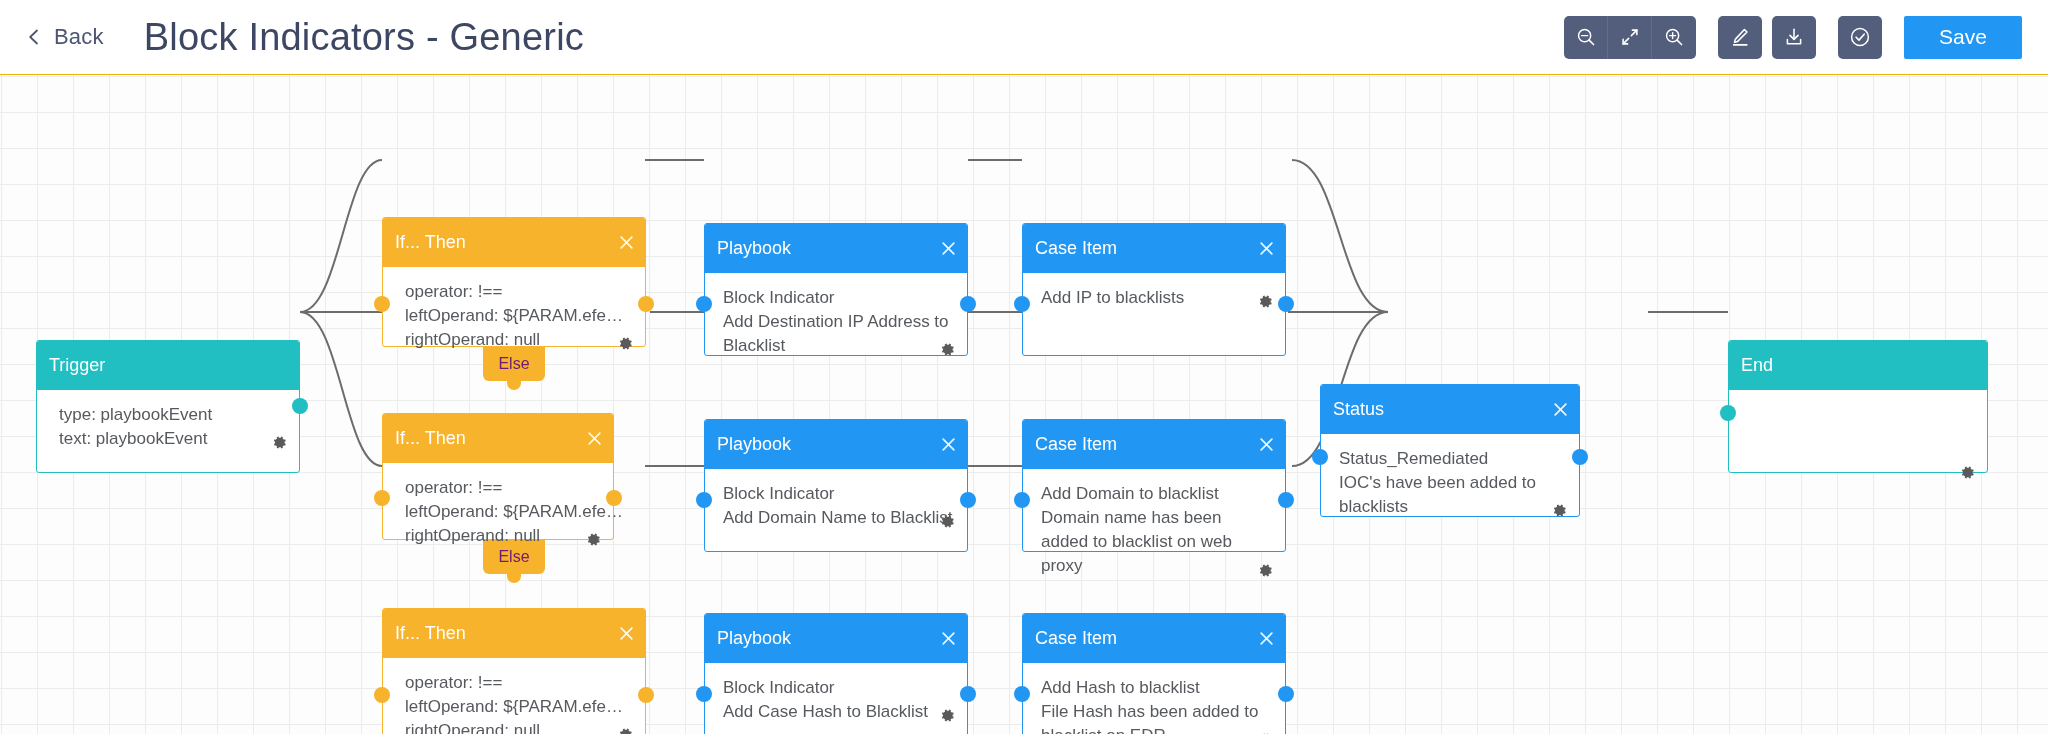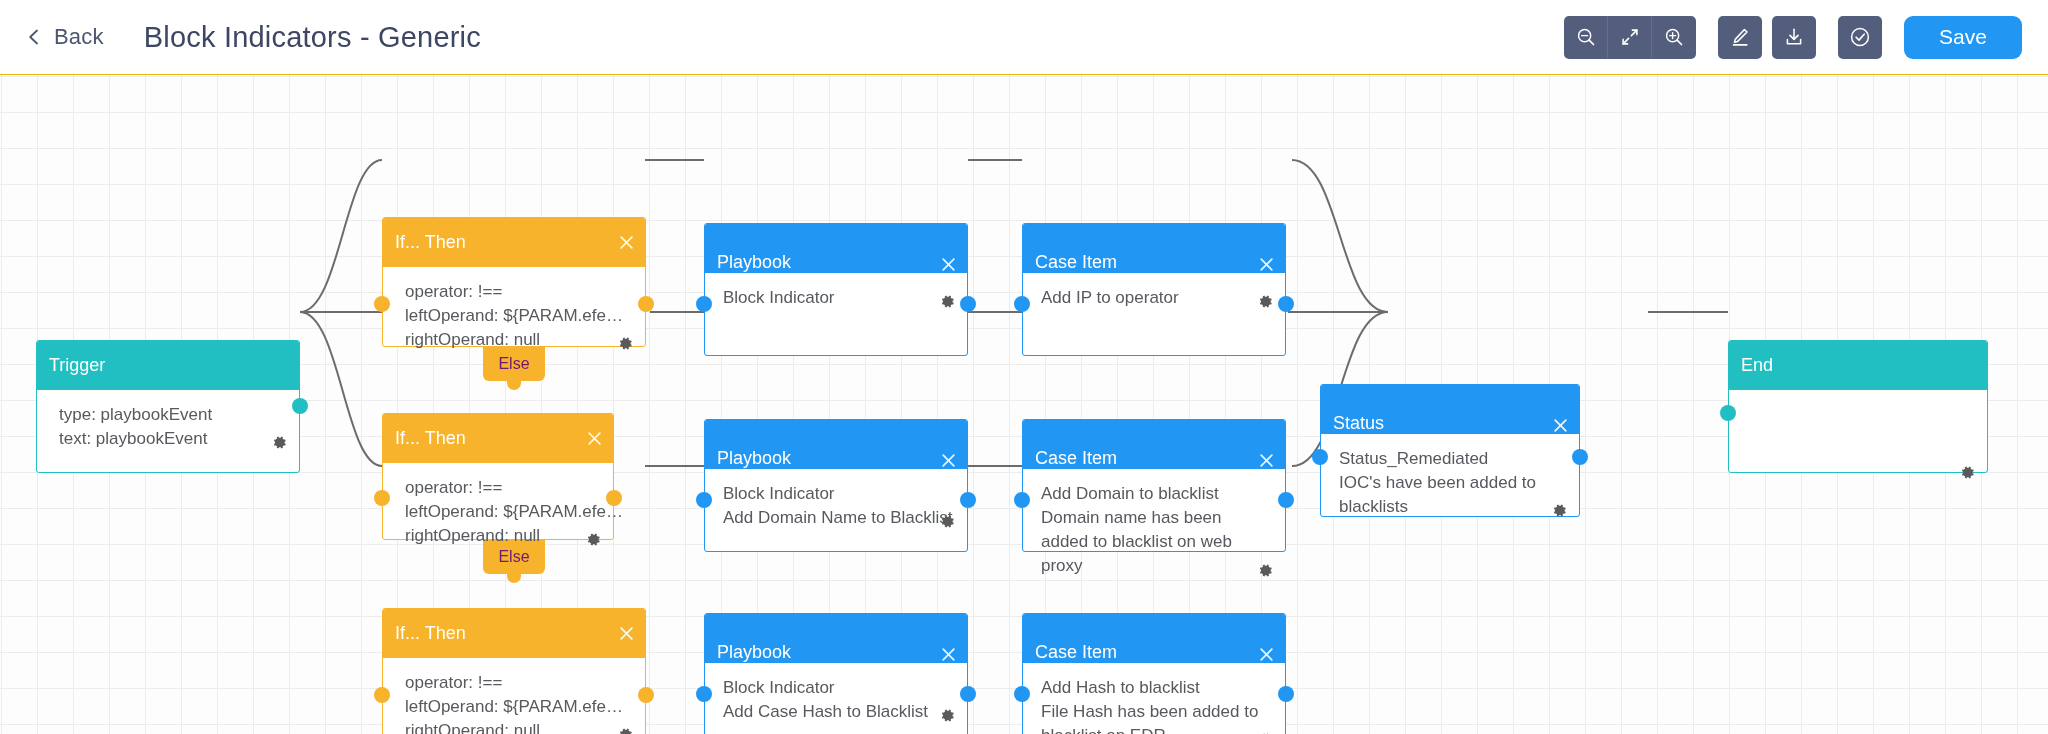--- a/index.html
+++ b/index.html
@@ -21,21 +21,21 @@
   }
   .back-btn {
     display: flex; align-items: center; gap: 12px;
     margin-left: 26px; cursor: pointer;
     color: #4c5670;
   }
   .back-chevron { width: 16px; height: 16px; display:block; }
   .back-label { font-size: 22px; color: #4c5670; letter-spacing: .2px; }
   .page-title {
     margin-left: 40px;
-    font-size: 29px; color: #3d4663; letter-spacing: .2px;
+    font-size: 38px; color: #3d4663; letter-spacing: .2px;
   }
   .toolbar {
     margin-left: auto; margin-right: 26px;
     display: flex; align-items: center; gap: 22px;
   }
   .btn-group { display: flex; }
   .tbtn {
     width: 44px; height: 43px;
     background: #535d7c;
     display: flex; align-items: center; justify-content: center;
@@ -45,21 +45,21 @@
   .btn-group .tbtn:last-child  { border-radius: 0 5px 5px 0; }
   .btn-group.triple .tbtn { border-right: 1px solid #646d8a; }
   .btn-group.triple .tbtn:last-child { border-right: none; }
   .btn-group.pair { gap: 10px; }
   .btn-group.pair .tbtn { border-radius: 5px; }
   .tbtn.solo { border-radius: 5px; }
   .tbtn svg { display: block; }
   .save-btn {
     height: 43px; min-width: 118px; padding: 0 26px;
     background: #2196f3; color: #ffffff;
-    border: none; border-radius: 9px;
+    border: none; border-radius: 2px;
     font-size: 21px; font-family: "Liberation Sans", sans-serif;
     cursor: pointer;
   }
 
   
   .canvas {
     position: absolute; left: 0; top: 75px;
     width: 2048px; height: 659px;
     background-color: #fdfdfd;
     background-image:
@@ -100,21 +100,21 @@
   .node-body .wrap { white-space: normal; }
   .gear {
     position: absolute; right: 11px; bottom: 8px;
     width: 17px; height: 17px; cursor: pointer;
   }
 
   
   .node.teal   { border: 1px solid #21bfc2; }
   .node.teal   .node-head { background: #21bfc2; }
   .node.blue   { border: 1px solid #2196f3; }
-  .node.blue   .node-head { background: #2196f3; align-items: flex-end; }
+  .node.blue   .node-head { background: #2196f3; }
   .node.amber  { border: 1px solid #f6b32b; }
   .node.amber  .node-head { background: #f6b32b; }
 
   
   .port {
     position: absolute; width: 16px; height: 16px;
     border-radius: 50%; z-index: 6;
   }
   .port.teal  { background: #21bfc2; }
   .port.blue  { background: #2196f3; }
@@ -333,20 +333,21 @@
       <span class="title">Playbook</span>
       <svg class="close-x" viewBox="0 0 16 16">
         <g stroke="#fff" stroke-width="1.6" stroke-linecap="round">
             <line x1="3" y1="3" x2="13" y2="13"></line>
             <line x1="13" y1="3" x2="3" y2="13"></line>
           </g>
       </svg>
     </div>
     <div class="node-body" style="padding-left:18px;">
       <div class="line">Block Indicator</div>
+      <div class="wrap">Add Destination IP Address to Blacklist</div>
       <svg class="gear" viewBox="0 0 20 20">
         <path fill="#5a5a5a" d="M10 6.4a3.6 3.6 0 1 0 0 7.2 3.6 3.6 0 0 0 0-7.2zm0 5.4a1.8 1.8 0 1 1 0-3.6 1.8 1.8 0 0 1 0 3.6z"></path>
         <path fill="#5a5a5a" d="M17.4 11.6l-1.4-.5a6.3 6.3 0 0 0 0-2.2l1.4-.5-.8-2.1-1.4.5a6.3 6.3 0 0 0-1.6-1.6l.5-1.4-2.1-.8-.5 1.4a6.3 6.3 0 0 0-2.2 0l-.5-1.4-2.1.8.5 1.4a6.3 6.3 0 0 0-1.6 1.6l-1.4-.5-.8 2.1 1.4.5a6.3 6.3 0 0 0 0 2.2l-1.4.5.8 2.1 1.4-.5a6.3 6.3 0 0 0 1.6 1.6l-.5 1.4 2.1.8.5-1.4a6.3 6.3 0 0 0 2.2 0l.5 1.4 2.1-.8-.5-1.4a6.3 6.3 0 0 0 1.6-1.6l1.4.5z"></path>
       </svg>
     </div>
     <div class="port blue" style="left:-9px; top:72px;"></div>
     <div class="port blue" style="right:-9px; top:72px;"></div>
   </div>
 
   <div class="node blue" style="left:704px; top:344px; width:264px; height:133px;">
@@ -397,21 +398,21 @@
     <div class="node-head">
       <span class="title">Case Item</span>
       <svg class="close-x" viewBox="0 0 16 16">
         <g stroke="#fff" stroke-width="1.6" stroke-linecap="round">
             <line x1="3" y1="3" x2="13" y2="13"></line>
             <line x1="13" y1="3" x2="3" y2="13"></line>
           </g>
       </svg>
     </div>
     <div class="node-body" style="padding-left:18px;">
-      <div class="line">Add IP to operator</div>
+      <div class="line">Add IP to blacklists</div>
       <svg class="gear" viewBox="0 0 20 20">
         <path fill="#5a5a5a" d="M10 6.4a3.6 3.6 0 1 0 0 7.2 3.6 3.6 0 0 0 0-7.2zm0 5.4a1.8 1.8 0 1 1 0-3.6 1.8 1.8 0 0 1 0 3.6z"></path>
         <path fill="#5a5a5a" d="M17.4 11.6l-1.4-.5a6.3 6.3 0 0 0 0-2.2l1.4-.5-.8-2.1-1.4.5a6.3 6.3 0 0 0-1.6-1.6l.5-1.4-2.1-.8-.5 1.4a6.3 6.3 0 0 0-2.2 0l-.5-1.4-2.1.8.5 1.4a6.3 6.3 0 0 0-1.6 1.6l-1.4-.5-.8 2.1 1.4.5a6.3 6.3 0 0 0 0 2.2l-1.4.5.8 2.1 1.4-.5a6.3 6.3 0 0 0 1.6 1.6l-.5 1.4 2.1.8.5-1.4a6.3 6.3 0 0 0 2.2 0l.5 1.4 2.1-.8-.5-1.4a6.3 6.3 0 0 0 1.6-1.6l1.4.5z"></path>
       </svg>
     </div>
     <div class="port blue" style="left:-9px; top:72px;"></div>
     <div class="port blue" style="right:-9px; top:72px;"></div>
   </div>
 
   <div class="node blue" style="left:1022px; top:344px; width:264px; height:133px;">

